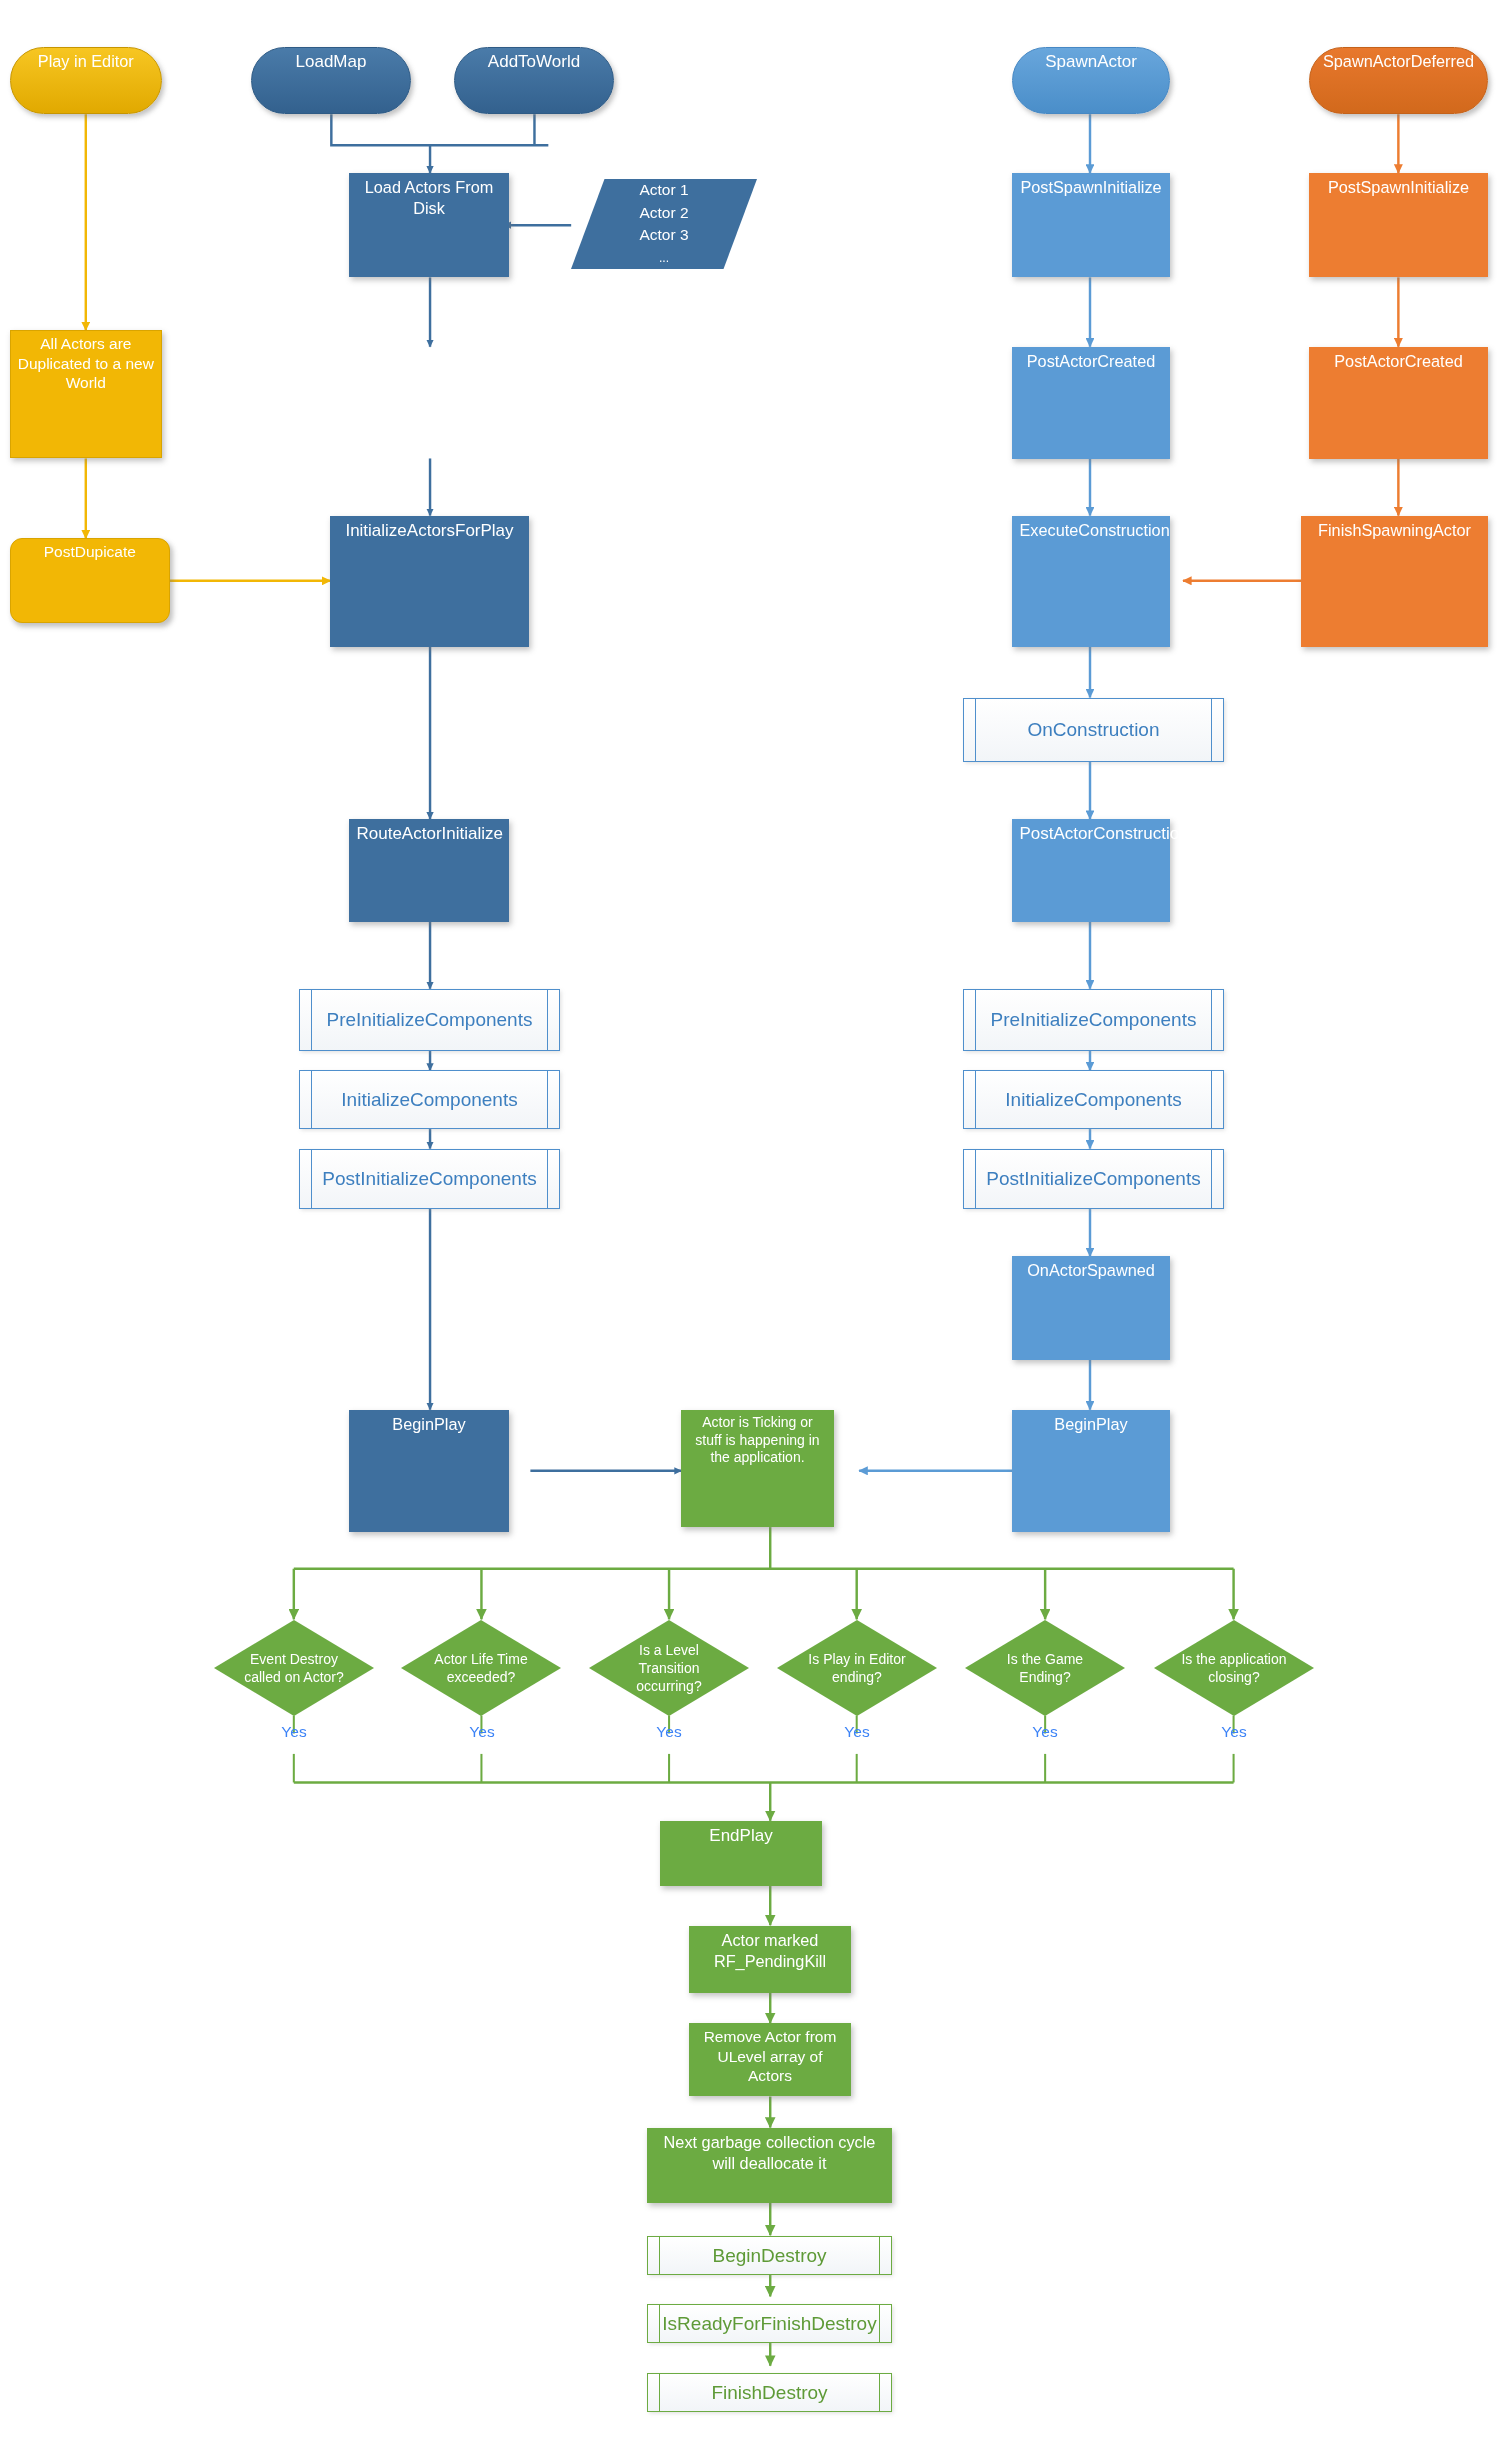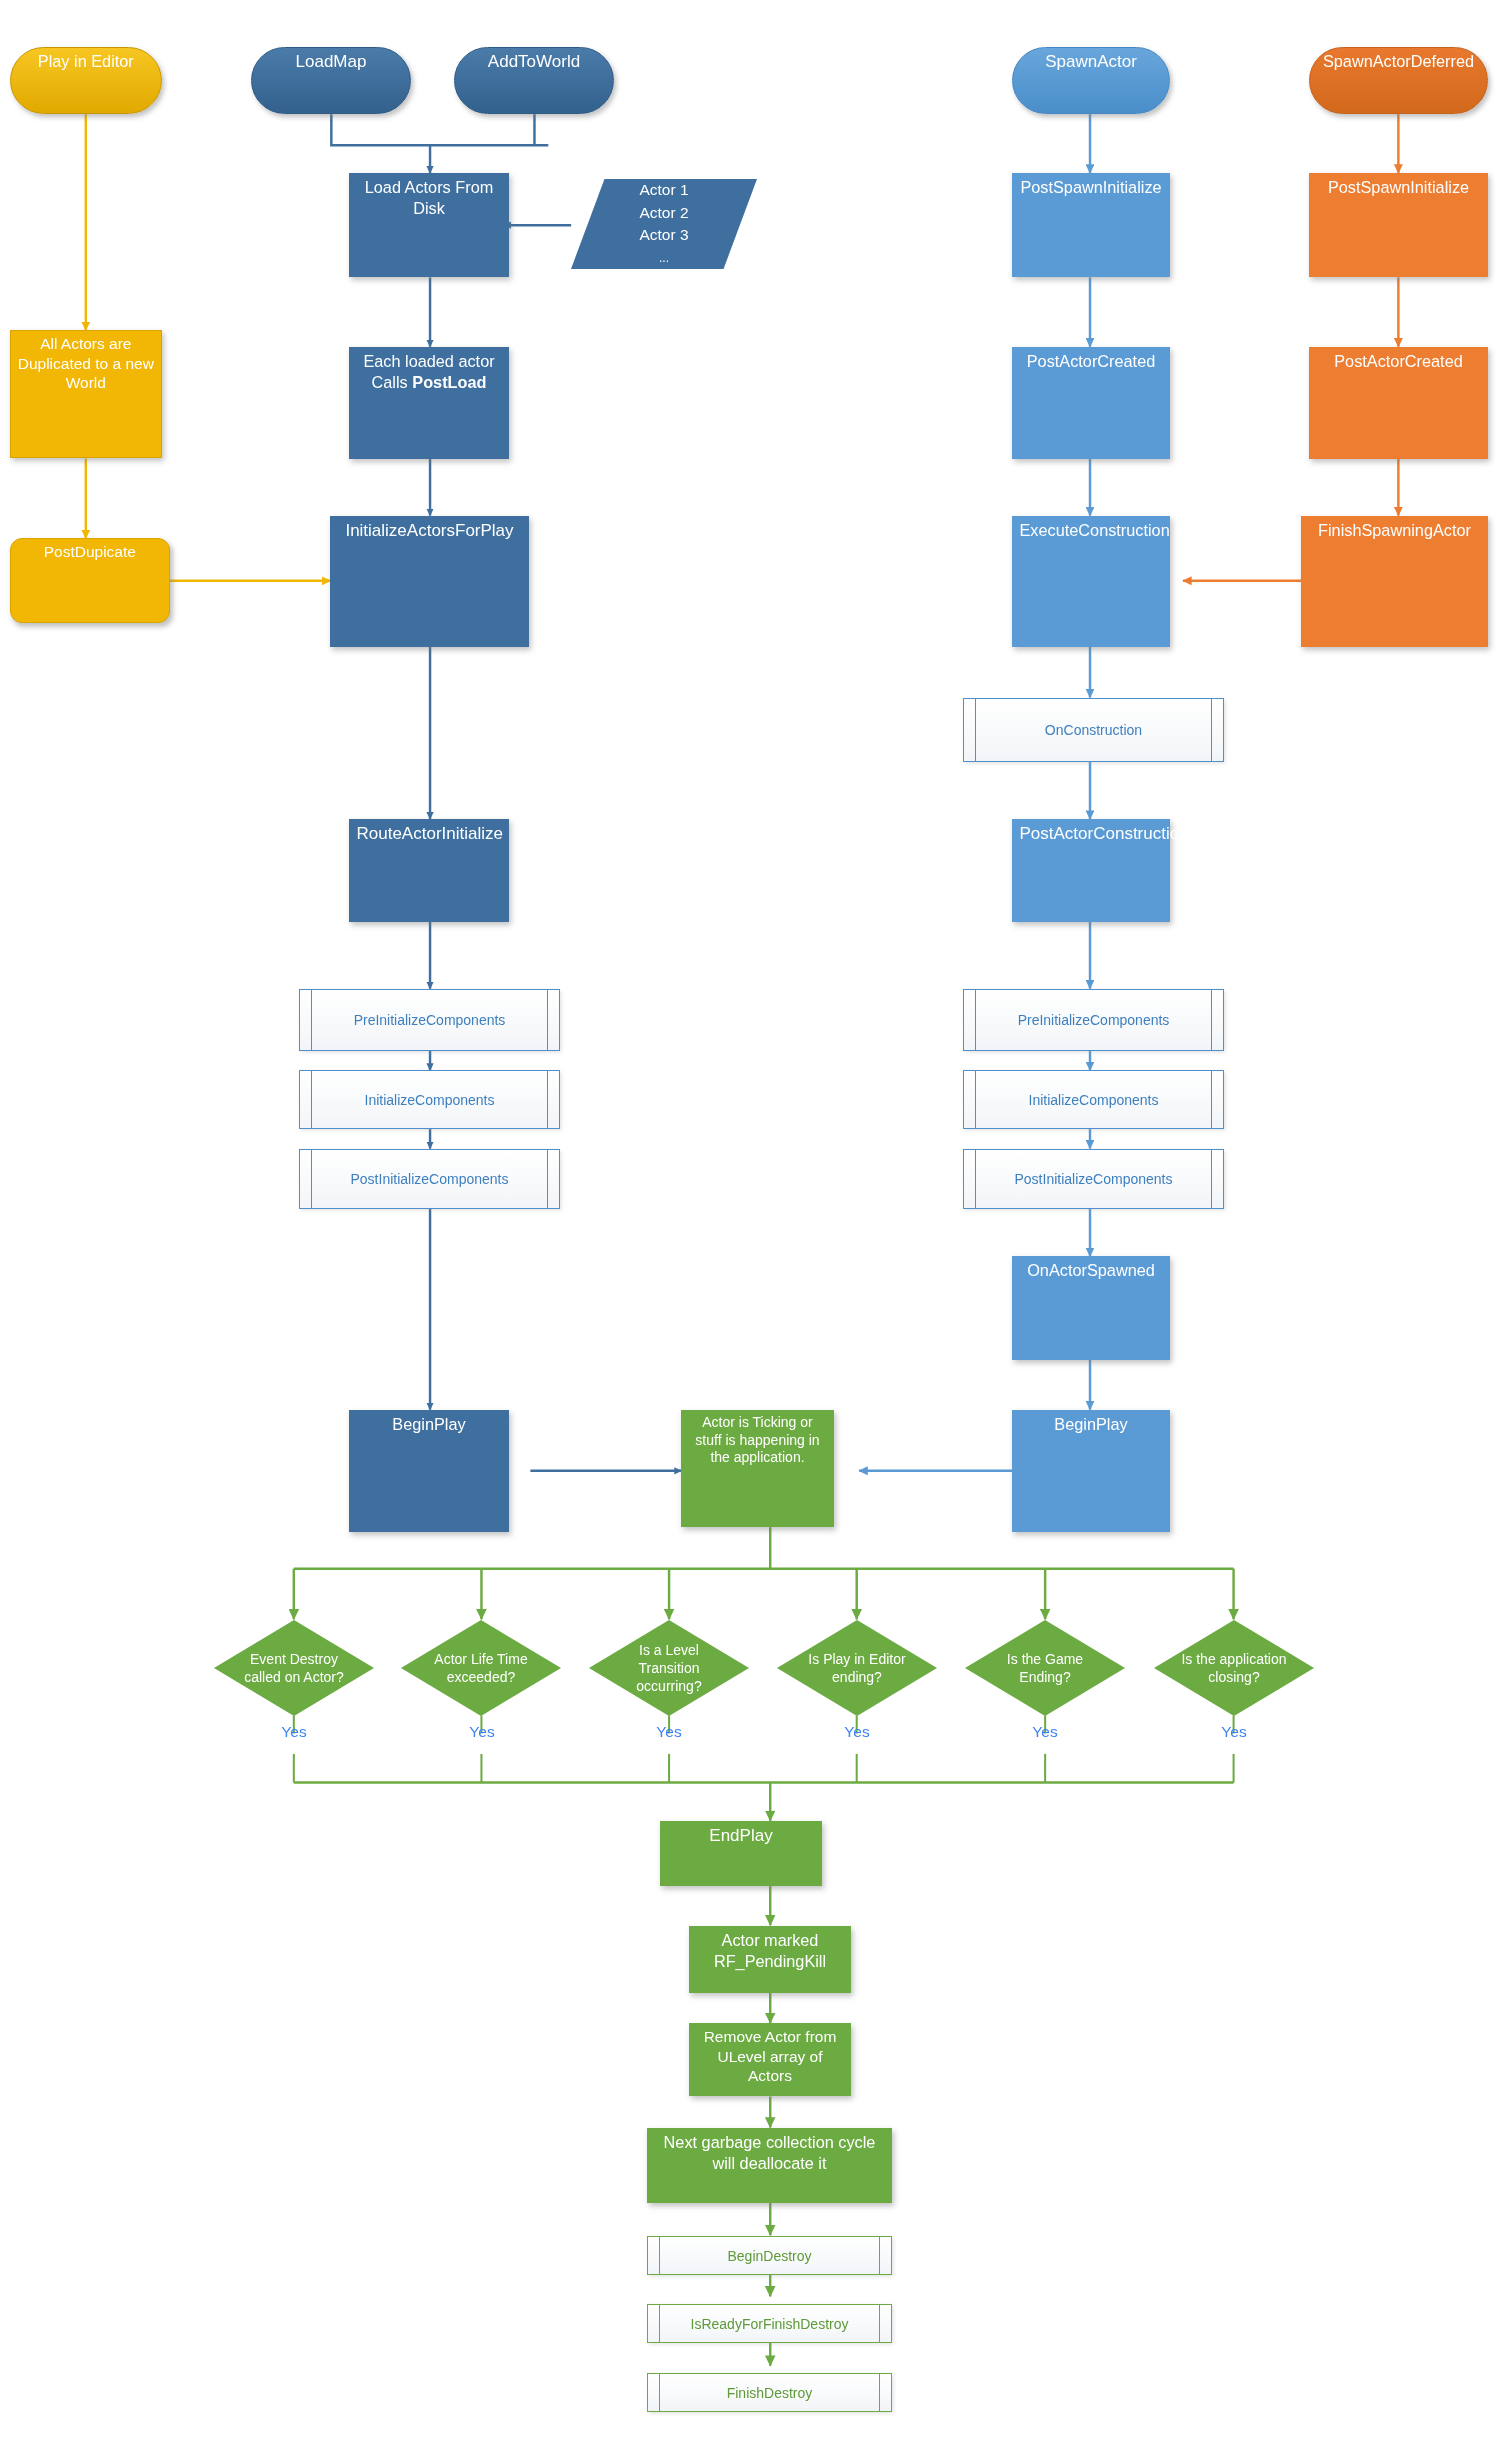--- a/index.html
+++ b/index.html
@@ -33,21 +33,21 @@
   .pill.fill-darkblue{background:linear-gradient(180deg,#4a7ba9 0%,#33618e 100%);border:0.8px solid #2f5b85;}
   .pill.fill-yellow{background:linear-gradient(180deg,#f7c622 0%,#e1a900 100%);border:0.8px solid #c69500;}
   .pill.fill-midblue{background:linear-gradient(180deg,#68a6dc 0%,#4a8ec9 100%);border:0.8px solid #4688c4;}
   .pill.fill-orange{background:linear-gradient(180deg,#e8782d 0%,#d2691c 100%);border:0.8px solid #c4621a;}
 
   
   .pdp{
     position:absolute;box-sizing:border-box;
     display:flex;align-items:center;justify-content:center;
     background:linear-gradient(180deg,#ffffff 0%,#f2f5f8 100%);
-    font-size:14px;
+    font-size:19px;
     box-shadow:1.6px 2.4px 4.1px rgba(160,160,160,.35);
   }
   .pdp .bar{position:absolute;top:0;bottom:0;width:0;}
   .pdp .bar.l{left:11.4px;}
   .pdp .bar.r{right:11.4px;}
   .pdp-blue{border:1.6px solid #4f8fcc;color:#3d7fbf;}
   .pdp-blue .bar{border-left:1.6px solid #4f8fcc;}
   .pdp-green{border:1.6px solid #6cab42;color:#5e9a37;}
   .pdp-green .bar{border-left:1.6px solid #6cab42;}
 
@@ -225,26 +225,20 @@
 
   <div class="para" style="left:571px;top:179px;width:186px;height:90px;">
     <span>
       <span>Actor 1</span><br>
       <span>Actor 2</span><br>
       <span>Actor 3</span><br>
       <span style="font-size:12.2px">...</span>
     </span>
   </div>
 
-  <div class="node fill-darkblue t20" style="left:349px;top:347px;width:160px;height:112px;">
-    <span class="lbl">
-      <span>Each loaded actor</span><br>
-      <span>Calls </span><b>PostLoad</b>
-    </span>
-  </div>
 
   <div class="node fill-darkblue t21" style="left:330px;top:516px;width:199px;height:131px;">
     <span class="lbl">InitializeActorsForPlay</span>
   </div>
 
   <div class="node fill-darkblue t21" style="left:349px;top:819px;width:160px;height:103px;">
     <span class="lbl">RouteActorInitialize</span>
   </div>
 
   <div class="pdp pdp-blue" style="left:299px;top:989px;width:261px;height:62px;">

